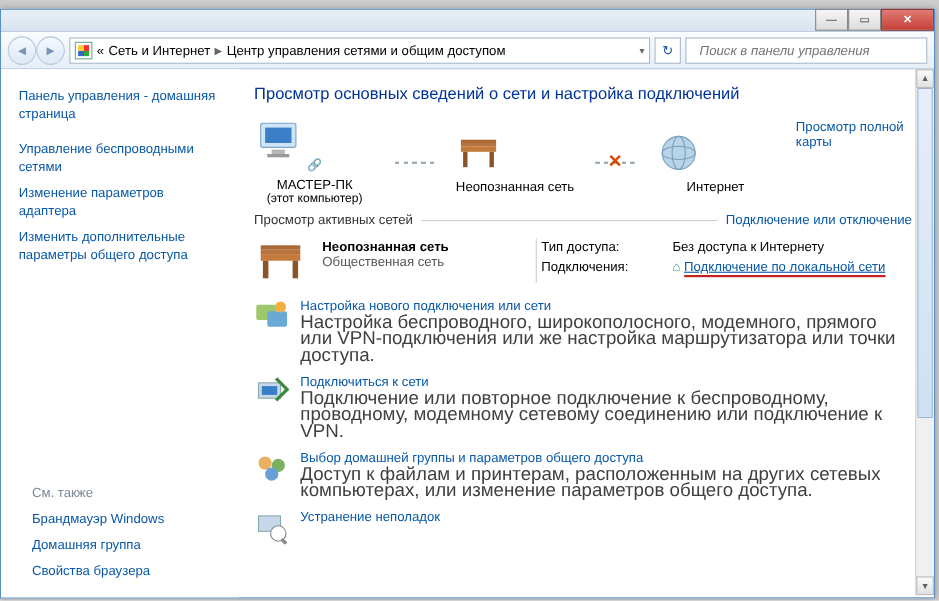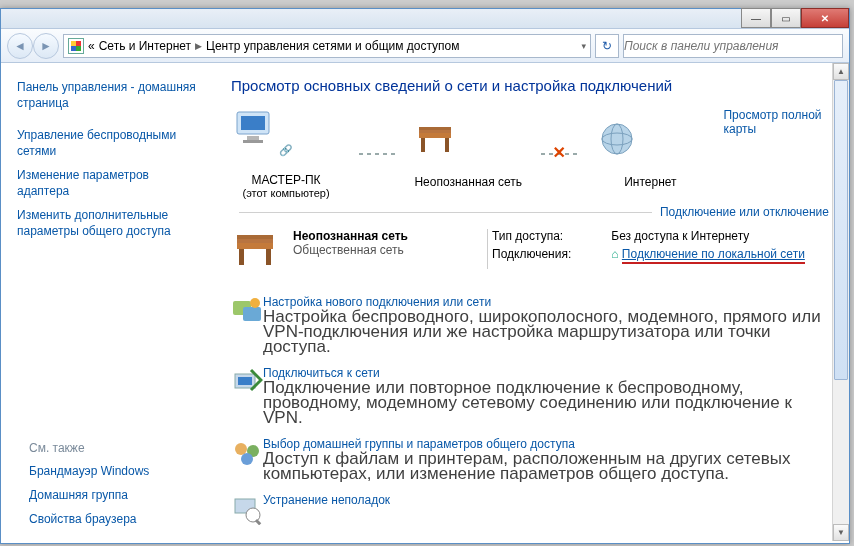--- a/index.html
+++ b/index.html
@@ -9,53 +9,53 @@
 .winbtns { position: absolute; right: 0; top: -1px; display: flex; }
 .winbtn { width: 30px; height: 20px; border: 1px solid #888; background: linear-gradient(#f6f6f6,#dcdcdc); display: flex; align-items: center; justify-content: center; font-size: 10px; color: #333; }
 .winbtn.close { width: 48px; background: linear-gradient(#e07a74,#c64038); color: #fff; border-color: #8c2e29; font-weight: bold; }
 .navbar { height: 34px; background: linear-gradient(#fafcfe,#e6eef8); display: flex; align-items: center; padding: 0 6px; border-bottom: 1px solid #b6c8de; gap: 4px; }
 .navarrows { display: flex; gap: 0; }
 .navarrow { width: 26px; height: 26px; border-radius: 50%; border: 1px solid #b7c8de; background: linear-gradient(#f5faff,#dce8f5); display: flex; align-items: center; justify-content: center; color: #7a94b3; font-size: 12px; }
 .addressbar { flex: 1; height: 24px; border: 1px solid #a8b8cc; background: #fff; display: flex; align-items: center; padding: 0 4px; gap: 4px; }
 .addressbar .crumb { color: #000; }
 .addressbar .sep { color: #666; font-size: 9px; }
 .refreshbtn { width: 24px; height: 24px; border: 1px solid #a8b8cc; background: #fff; display: flex; align-items: center; justify-content: center; color: #1e5aa8; }
-.searchbox { width: 220px; height: 24px; border: 1px solid #a8b8cc; background: #fff; padding: 0 0; display: flex; align-items: center; }
+.searchbox { width: 220px; height: 24px; border: 1px solid #a8b8cc; background: #fff; padding: 0 12px; display: flex; align-items: center; }
 .searchbox input { border: none; outline: none; font-size: 12px; font-style: italic; color: #888; width: 100%; background: transparent; }
 .content { display: flex; height: calc(100% - 54px); justify-content: flex-end; }
 .sidebar { width: 216px; background: #fff; padding: 12px 0 0 0; border-right: none; display: flex; flex-direction: column; }
 .sidebar .toplinks { padding: 0 16px; }
 .sidebar a { color: #0958a8; text-decoration: none; display: block; line-height: 16px; padding: 4px 0; }
 .sidebar .spacer { flex: 1; }
 .sidebar .seealso { padding: 0 28px 12px; }
 .sidebar .seealso .hdr { color: #7a8a9a; margin-bottom: 4px; }
 .main { flex: 1; padding: 14px 20px 0 14px; overflow: hidden; position: relative; }
 .main h1 { font-size: 15px; font-weight: normal; color: #003399; margin-bottom: 14px; }
 .maprow { display: flex; align-items: center; gap: 18px; margin-bottom: 4px; }
 .mapitem { text-align: center; width: 140px; }
-.mapitem .label { font-size: 12px; margin-top: 16px; }
+.mapitem .label { font-size: 12px; margin-top: 4px; }
 .mapitem .sub { font-size: 11px; }
 .mapline { flex: 0 0 36px; height: 2px; background: repeating-linear-gradient(90deg,#9aa 0 4px,transparent 4px 8px); position: relative; }
 .mapline.fail::after { content: "✕"; color: #d40; position: absolute; left: 50%; top: -10px; transform: translateX(-50%); font-weight: bold; font-size: 16px; }
 .maprow .rightlink { margin-left: auto; align-self: flex-start; }
 a.link { color: #0958a8; text-decoration: none; }
 .subhdr { display: flex; justify-content: space-between; align-items: center; margin: 6px 0; }
 .subhdr .txt { color: #333; }
 .subhdr .line { flex: 1; height: 1px; background: #d0d0d0; margin: 0 8px; }
 .netblock { display: flex; gap: 14px; border-bottom: none; padding: 4px 0 14px; }
 .netblock .icon { width: 48px; height: 40px; }
 .netblock .info { flex: 0 0 180px; }
 .netblock .info .name { font-weight: bold; }
 .netblock .info .type { color: #555; }
 .netblock .detail { display: flex; gap: 40px; border-left: 1px solid #ccc; padding-left: 4px; }
 .netblock .dcol1 div { margin-bottom: 4px; }
 .netblock .dcol2 div { margin-bottom: 4px; }
 .hl-link { color: #0958a8; text-decoration: underline; border-bottom: 2px solid #c62020; display: inline-block; padding-bottom: 1px; }
 .sectiontitle { margin: 8px 0 8px; }
-.taskitem { display: flex; margin-bottom: 10px; margin-top: 12px; }
+.taskitem { display: flex; gap: 10px; margin-bottom: 10px; }
 .taskitem .ticon { width: 32px; height: 32px; flex: 0 0 32px; }
 .taskitem .tbody .ttitle { color: #0958a8; margin-bottom: 2px; }
 .taskitem .tbody .tdesc { color: #404040; font-size: 17px; line-height: 15px; }
 .scrollbar { position: absolute; right: 0; top: 54px; bottom: 2px; width: 17px; background: #f0f0f0; border-left: 1px solid #d4d4d4; }
 .scrollbar .btn { height: 17px; background: linear-gradient(#fbfbfb,#e1e1e1); border: 1px solid #bcbcbc; display: flex; align-items: center; justify-content: center; font-size: 8px; color: #606060; }
 .scrollbar .thumb { position: absolute; top: 17px; left: 1px; right: 1px; height: 300px; background: linear-gradient(#e6effa,#cfe0f4); border: 1px solid #9bb4d4; border-radius: 1px; }
 .scrollbar .btn.down { position: absolute; bottom: 0; width: 100%; }
 svg { display: block; }
 .win-icon { width: 16px; height: 16px; background: #fff; border: 1px solid #6a9; display: inline-block; position: relative; }
 .win-icon::before { content: ""; position: absolute; inset: 2px; background: conic-gradient(#e33 0 25%,#3a3 0 50%,#36c 0 75%,#fc3 0); }
@@ -141,20 +141,21 @@
               <circle cx="22" cy="20" r="15" fill="#b8d4e8" stroke="#7aa0bd"></circle>
               <ellipse cx="22" cy="20" rx="15" ry="6" fill="none" stroke="#7aa0bd"></ellipse>
               <ellipse cx="22" cy="20" rx="6" ry="15" fill="none" stroke="#7aa0bd"></ellipse>
             </svg>
           <div class="label">Интернет</div>
         </div>
         <a href="#" class="link rightlink">Просмотр полной карты</a>
       </div>
 
       <div class="subhdr">
+        <span class="txt">Просмотр активных сетей</span>
         <span class="line"></span>
         <a href="#" class="link">Подключение или отключение</a>
       </div>
 
       <div class="netblock">
         <div class="icon">
           <svg width="48" height="40">
               <rect x="6" y="14" width="36" height="6" fill="#c47a3a"></rect>
               <rect x="8" y="20" width="5" height="16" fill="#8a5428"></rect>
               <rect x="35" y="20" width="5" height="16" fill="#8a5428"></rect>

